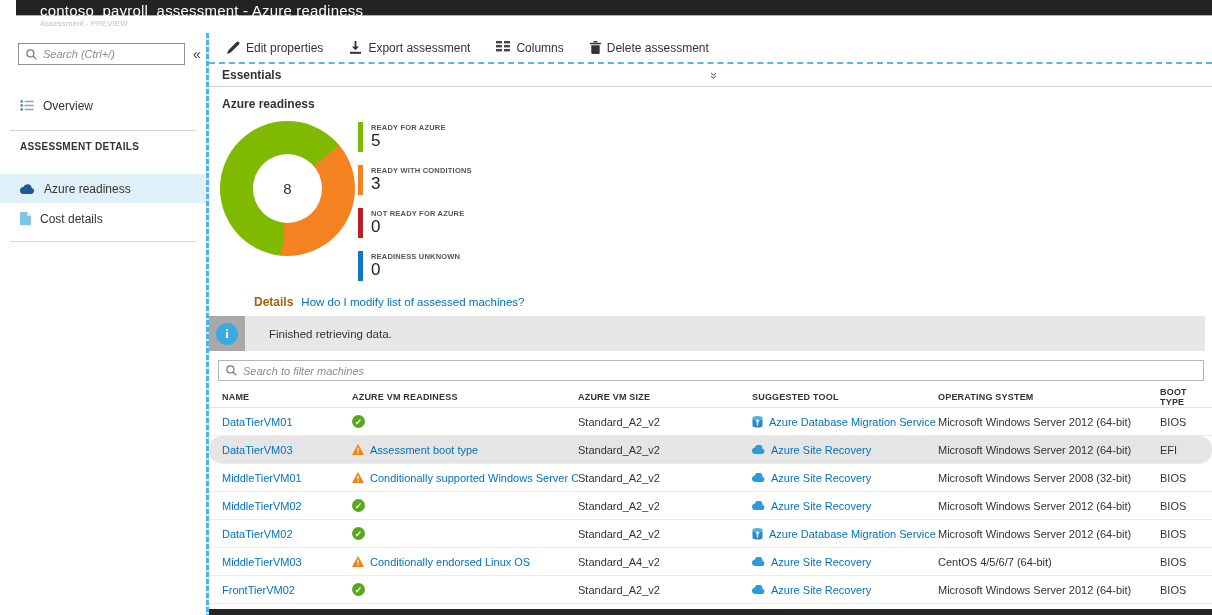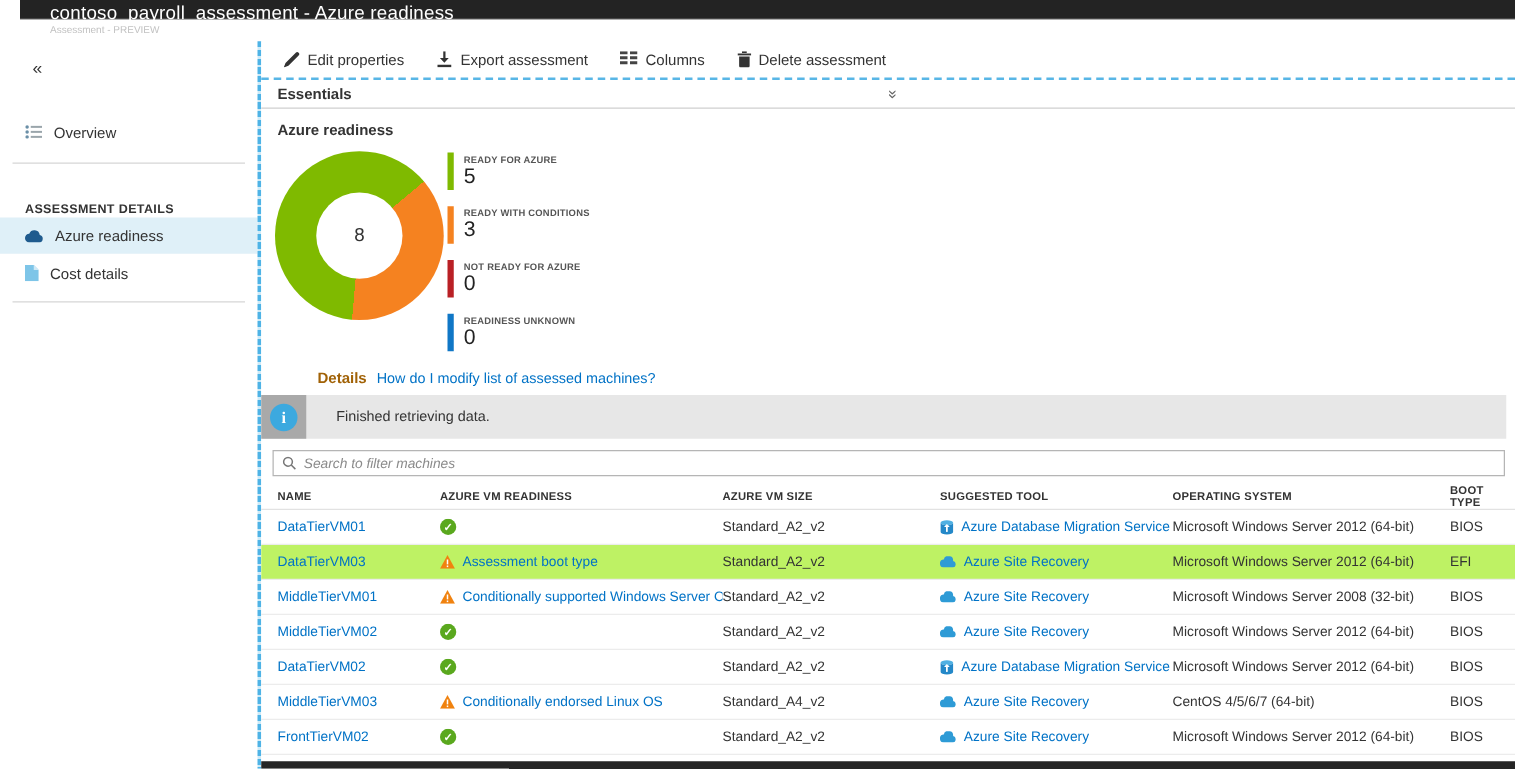--- a/index.html
+++ b/index.html
@@ -78,21 +78,21 @@
     font-family:"Liberation Sans", sans-serif; color:#333; background:transparent;font-style:italic; }
   .filterbox input::placeholder { font-style:italic; color:#8a8a8a; }
 
   
   .table { position:absolute; left:0; top:353px; right:0; }
   .thead { display:flex; align-items:center; height:22px; padding-left:13px;
     border-bottom:1px solid #e2e2e2; }
   .th { font-size:9px; font-weight:bold; color:#333; letter-spacing:.2px; }
   .trow { display:flex; align-items:center; height:28px; padding-left:13px;
     border-bottom:1px solid #ececec; }
-  .trow.hl { background:#bef264; }
+  .trow.hl { background:#e5e5e5;border-radius:13px; }
   .cell { font-size:11px; color:#333; display:flex; align-items:center; gap:6px;
     white-space:nowrap; overflow:hidden; }
   .col-name { width:130px; } .col-ready { width:226px; } .col-size { width:174px; }
   .col-tool { width:186px; } .col-os { width:222px; } .col-boot { flex:1; }
   .chk { display:inline-flex; width:13px; height:13px; border-radius:50%; background:#5aa81e;
     color:#fff; font-size:9px; font-weight:bold; align-items:center; justify-content:center; flex:none; }
   .icon { display:inline-flex; flex:none; }
 
   .bottom-strip { position:absolute; left:0; right:0; top:576px; height:6px; background:#252525; }
 </style>
@@ -101,39 +101,48 @@
 
 <div class="stage">
 
   <div class="topbar">
     <div class="title">contoso_payroll_assessment - Azure readiness</div>
     <div class="subtitle">Assessment - PREVIEW</div>
   </div>
 
   <div class="sidebar">
     <div class="searchrow">
+      <div class="searchbox">
+        <span class="icon">
+          <svg width="11" height="11" viewBox="0 0 11 11">
+              <circle cx="4.4" cy="4.4" r="3.5" fill="none" stroke="#777" stroke-width="1.2"></circle>
+              <line x1="7" y1="7" x2="10.3" y2="10.3" stroke="#777" stroke-width="1.2"></line>
+            </svg>
+        </span>
+        <input type="text" placeholder="Search (Ctrl+/)" style="">
+      </div>
       <span class="collapse-btn">«</span>
     </div>
 
     <div class="side-item" style="top:58px;">
       <span class="icon">
         <svg width="14" height="11" viewBox="0 0 14 11">
             <circle cx="1.7" cy="1.5" r="1.4" fill="#6a8fa7"></circle>
             <rect x="4.6" y="0.7" width="9" height="1.6" fill="#9aa5ab"></rect>
             <circle cx="1.7" cy="5.5" r="1.4" fill="#6a8fa7"></circle>
             <rect x="4.6" y="4.7" width="9" height="1.6" fill="#9aa5ab"></rect>
             <circle cx="1.7" cy="9.5" r="1.4" fill="#6a8fa7"></circle>
             <rect x="4.6" y="8.7" width="9" height="1.6" fill="#9aa5ab"></rect>
           </svg>
       </span>
       <span>Overview</span>
     </div>
     <div class="side-divider" style="top:97px;"></div>
 
-    <div class="side-section" style="top:129px;">ASSESSMENT DETAILS</div>
+    <div class="side-section" style="top:108px;">ASSESSMENT DETAILS</div>
 
     <div class="side-item selected" style="top:141px;">
       <span class="icon">
         <svg width="15" height="10" viewBox="0 0 15 10">
             <path d="M3.6 10 h7.8 a3.1 3.1 0 0 0 .4 -6.1 A4.4 4.4 0 0 0 3.4 3 A3.4 3.4 0 0 0 3.6 10 Z" fill="#1f5b8e"></path>
           </svg>
       </span>
       <span>Azure readiness</span>
     </div>
     <div class="side-item" style="top:171px;">

